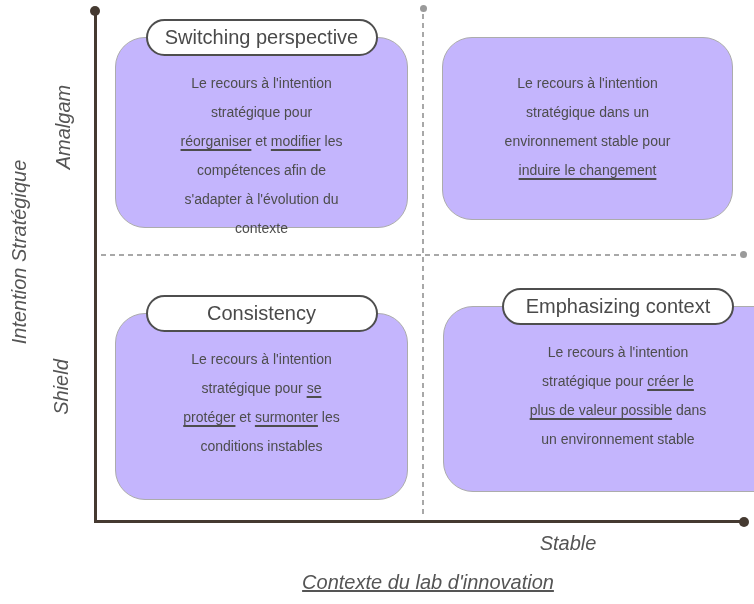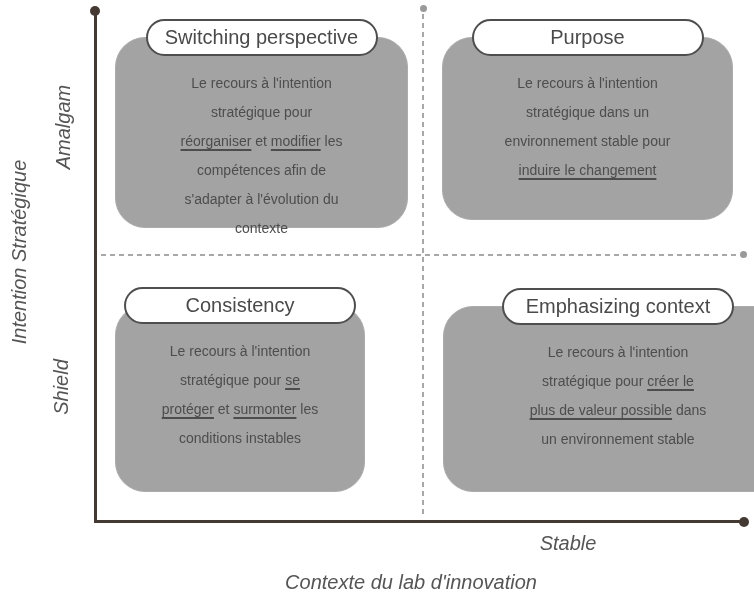--- a/index.html
+++ b/index.html
@@ -57,25 +57,25 @@
     background: #9a9a9a;
   }
   .dash-dot.v-end { left: 420px; top: 5px; }
   .dash-dot.h-end { left: 740px; top: 251px; }
   
   .qbox {
     position: absolute;
     box-sizing: border-box;
     border: 1.5px solid #acacac;
     border-radius: 30px;
-    background: #a3a3a3;
+    background: #c4b5fd;
   }
   .q-tl { left: 115px; top: 37px;  width: 293px; height: 191px; }
   .q-tr { left: 442px; top: 37px;  width: 291px; height: 183px; }
-  .q-bl { left: 115px; top: 305px; width: 250px; height: 187px; }
+  .q-bl { left: 115px; top: 313px; width: 293px; height: 187px; }
   .q-br { left: 443px; top: 306px; width: 350px; height: 186px; }
   .pill {
     position: absolute;
     left: 50%; top: -19px;
     transform: translateX(-50%);
     box-sizing: border-box;
     width: 232px; height: 37px;
     border: 2.5px solid #4e4e4e;
     border-radius: 19px;
     background: #ffffff;
@@ -107,21 +107,21 @@
     font-size: 20px;
     color: #555555;
     text-align: center;
   }
   .rot { transform: rotate(-90deg); }
   .lbl-y-title   { left: -130px; top: 240px; width: 300px; height: 24px; }
   .lbl-amalgam   { left: -36px;  top: 115px; width: 200px; height: 24px; }
   .lbl-shield    { left: -38px;  top: 375px; width: 200px; height: 24px; }
   .lbl-changeant { left: 156px;  top: 532px; width: 200px; }
   .lbl-stable    { left: 468px;  top: 532px; width: 200px; }
-  .lbl-x-title   { left: 261px;  top: 571px; width: 300px; }
+  .lbl-x-title   { left: 278px;  top: 571px; width: 300px; text-decoration: underline; }
 </style>
 </head>
 <body>
 
 <div class="canvas">
 
   <div class="y-axis"></div>
   <div class="axis-dot y-end"></div>
   <div class="x-axis"></div>
   <div class="axis-dot x-end"></div>
@@ -137,23 +137,20 @@
     </div>
     <div class="qbody"><span>Le recours à l'intention
 stratégique pour
 </span><span class="u">réorganiser</span><span> et </span><span class="u">modifier</span><span> les
 compétences afin de
 s'adapter à l'évolution du
 contexte</span></div>
   </div>
 
   <div class="qbox q-tr">
-    <div class="pill">
-      <span>Purpose</span>
-    </div>
     <div class="qbody"><span>Le recours à l'intention
 stratégique dans un
 environnement stable pour
 </span><span class="u">induire le changement</span></div>
   </div>
 
   <div class="qbox q-bl">
     <div class="pill">
       <span>Consistency</span>
     </div>

